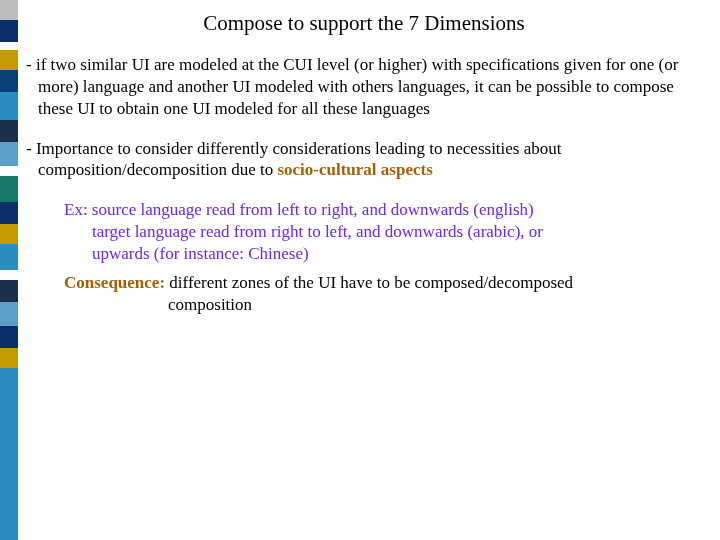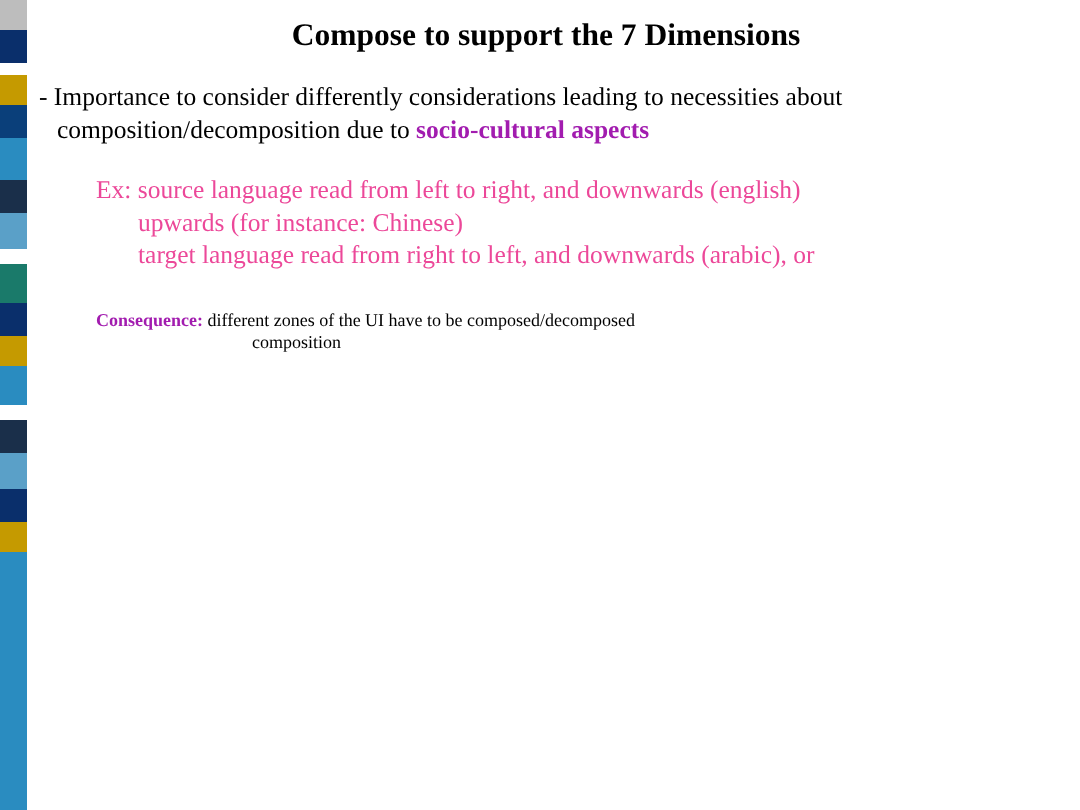--- a/index.html
+++ b/index.html
@@ -27,63 +27,63 @@
   .content {
     position: absolute;
     left: 24px;
     top: 0;
     width: 680px;
     height: 540px;
     box-sizing: border-box;
   }
   .title-block {
     text-align: center;
-    font-weight: bold;
+    font-weight: normal;
     font-size: 21px;
     color: #000;
     margin-top: 10px;
     line-height: 1.25;
   }
   .title-line2 {
     font-style: italic;
   }
   .bullet {
     font-size: 17px;
     color: #000;
     line-height: 1.28;
     margin-top: 18px;
     padding-left: 2px;
     padding-right: 18px;
     text-indent: -12px;
     margin-left: 12px;
   }
   .ex-block {
     font-size: 17px;
-    color: #ec4899;
+    color: #6d28d9;
     line-height: 1.28;
     margin-top: 18px;
     padding-left: 40px;
     padding-right: 40px;
   }
   .ex-indent {
     padding-left: 28px;
   }
   .conseq-block {
-    font-size: 12px;
+    font-size: 17px;
     color: #000;
     line-height: 1.28;
-    margin-top: 25px;
+    margin-top: 8px;
     padding-left: 40px;
     padding-right: 40px;
   }
   .conseq-indent {
     padding-left: 104px;
   }
   .red-bold {
-    color: #a21caf;
+    color: #a16207;
     font-weight: bold;
   }
 </style>
 </head>
 <body>
 
 <div class="deco-strip" id="deco">
     <div style="background: rgb(189, 189, 189); height: 20px;"></div>
     <div style="background: rgb(10, 47, 107); height: 22px;"></div>
     <div style="background: rgb(255, 255, 255); height: 8px;"></div>
@@ -104,29 +104,30 @@
     <div style="background: rgb(197, 154, 0); height: 20px;"></div>
     <div style="background: rgb(42, 140, 192); height: 172px;"></div>
   </div>
 
 <div class="content">
 
   <div class="title-block">
     <div>Compose to support the 7 Dimensions</div>
   </div>
 
+  <div class="bullet">- if two similar UI are modeled at the CUI level (or higher) with specifications given for one (or more) language and another UI modeled with others languages, it can be possible to compose these UI to obtain one UI modeled for all these languages</div>
 
   <div class="bullet">
     <span>- Importance to consider differently considerations leading to necessities about composition/decomposition due to </span><span class="red-bold">socio-cultural aspects</span>
   </div>
 
   <div class="ex-block">
     <div>Ex: source language read from left to right, and downwards (english)</div>
+    <div class="ex-indent">target language read from right to left, and downwards (arabic), or</div>
     <div class="ex-indent">upwards (for instance: Chinese)</div>
-    <div class="ex-indent">target language read from right to left, and downwards (arabic), or</div>
   </div>
 
   <div class="conseq-block">
     <div>
       <span class="red-bold">Consequence:</span><span> different zones of the UI have to be composed/decomposed</span>
     </div>
     <div class="conseq-indent">composition</div>
   </div>
 
 </div>

